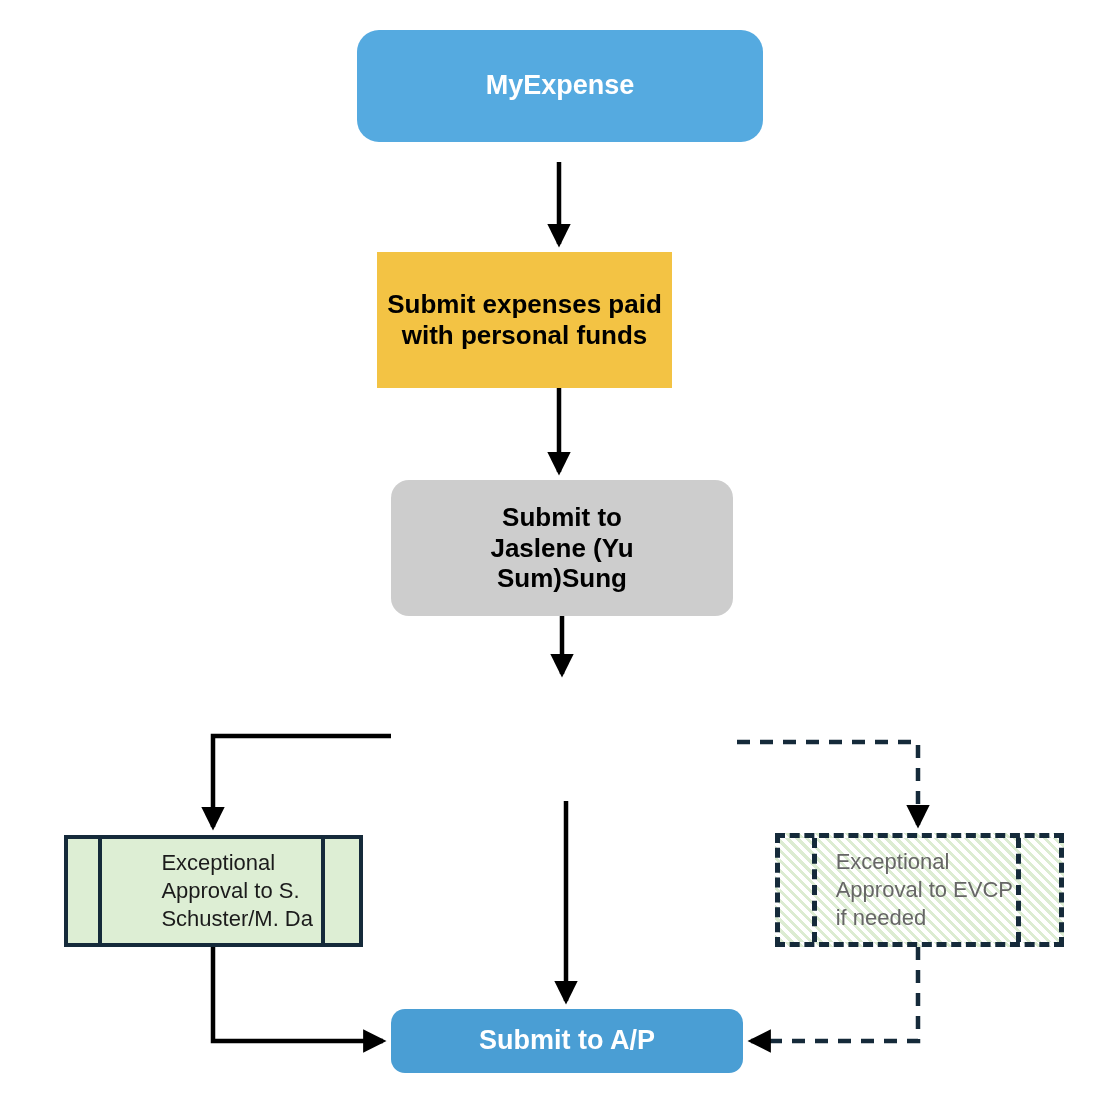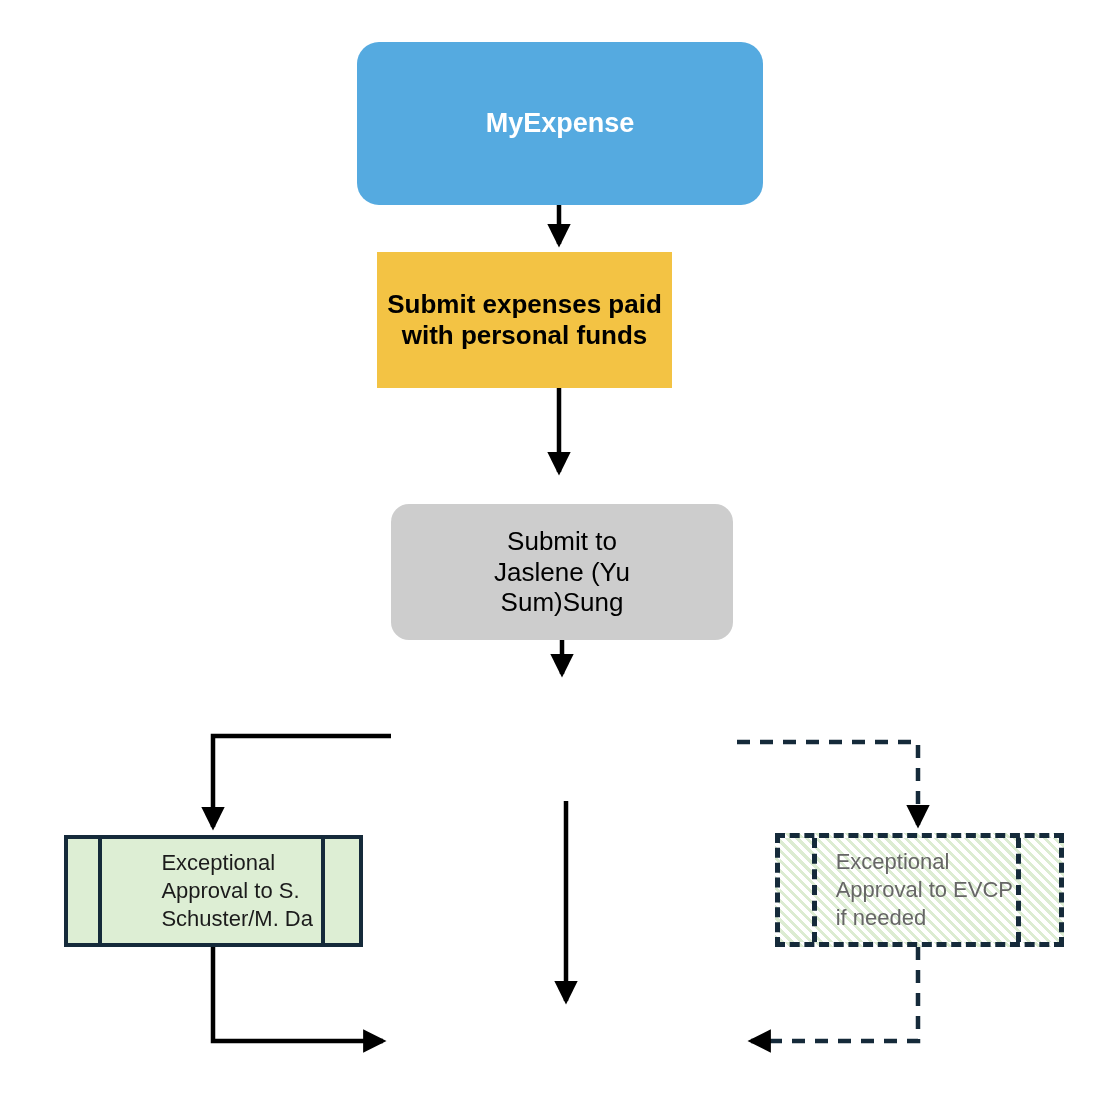--- a/index.html
+++ b/index.html
@@ -36,41 +36,40 @@
   .node .label {
     display: block;
     width: 100%;
     padding: 0 10px;
     box-sizing: border-box;
     line-height: 1.18;
     white-space: pre-line;
   }
   
   .node-myexpense {
-    left: 357px; top: 30px; width: 406px; height: 163px;
+    left: 357px; top: 30px; width: 406px; height: 112px;
     background: #55aae0;
     border-radius: 22px;
     color: #ffffff;
     font-weight: bold;
     font-size: 27px;
-    margin-top: 12px;
   }
   .node-submit-expenses {
     left: 377px; top: 252px; width: 295px; height: 136px;
     background: #f3c344;
     color: #000000;
     font-weight: bold;
     font-size: 26px;
   }
   .node-jaslene {
-    left: 391px; top: 504px; width: 342px; height: 136px;
+    left: 391px; top: 480px; width: 342px; height: 136px;
     background: #cdcdcd;
     border-radius: 18px;
     color: #000000;
-    font-weight: normal;
+    font-weight: bold;
     font-size: 26px;
   }
   .node-justine {
     left: 391px; top: 682px; width: 346px; height: 119px;
     background: #dd7f43;
     border-radius: 18px;
     color: #000000;
     font-weight: bold;
     font-size: 26px;
   }
@@ -201,14 +200,17 @@
   <div class="proc node-exc-right">
     <div class="bar bar-l"></div>
     <div class="bar bar-r"></div>
     <div class="proc-text">
       <span>Exceptional
 Approval to EVCP
 if needed</span>
     </div>
   </div>
 
+  <div class="node node-ap">
+    <span class="label">Submit to A/P</span>
+  </div>
 
 </div>
 
 </body></html>

